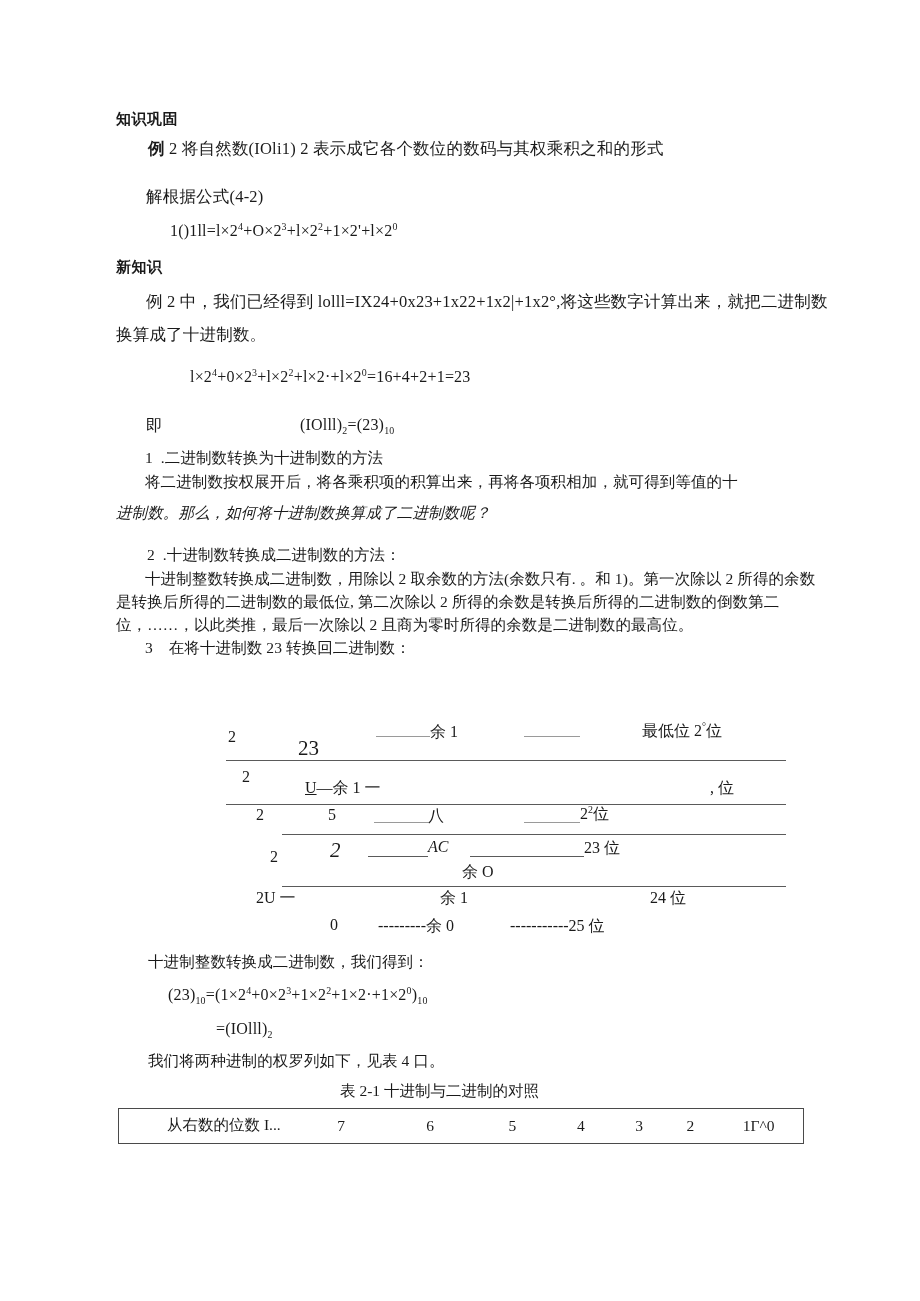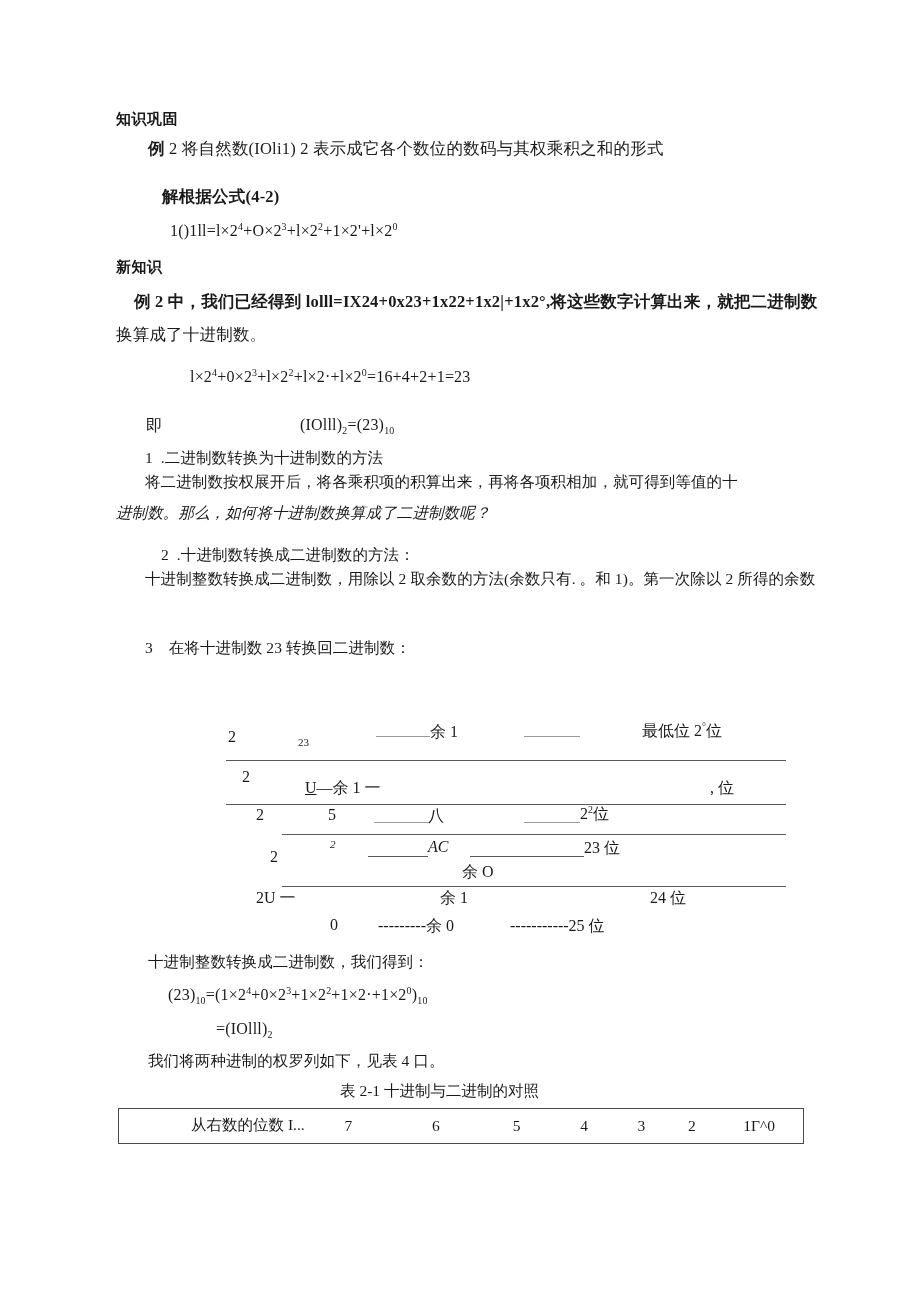--- a/index.html
+++ b/index.html
@@ -54,21 +54,21 @@
     left: 0;
     top: 700px;
     width: 920px;
     height: 235px;
   }
   .diag-txt {
     position: absolute;
     white-space: nowrap;
     font-size: 16px;
   }
-  .diag-txt.small { font-size: 11px; }
+  .diag-txt.small { font-size: 21px; }
   .diag-txt.ital { font-style: italic; }
   .rule {
     position: absolute;
     height: 0;
     border-top: 1px solid #5a5a5a;
   }
   .rule.short { border-top: 1px solid #9a9a9a; }
 
   
   #compare-table {
@@ -80,55 +80,57 @@
     border-collapse: collapse;
     background: #fff;
   }
   #compare-table td {
     border: none;
     font-size: 15.5px;
     padding: 6px 0 7px 0;
     text-align: center;
     white-space: nowrap;
   }
-  #compare-table td.label { text-align: left; padding-left: 72px; }
+  #compare-table td.label { text-align: left; padding-left: 48px; }
   .table-caption {
     font-size: 15.5px;
     text-align: center;
   }
 </style>
 </head>
 <body>
 
 <div class="page">
 
   <div class="abs heading" style="left:116px; top:110px;">知识巩固</div>
 
   <div class="abs body-line" style="left:148px; top:138px;"><span class="bold-inline">例</span><span> 2 将自然数(IOli1) 2 表示成它各个数位的数码与其权乘积之和的形式</span></div>
 
-  <div class="abs body-line" style="left:162px; top:186px;font-weight:bold;">解根据公式(4-2)</div>
+  <div class="abs body-line" style="left:146px; top:186px;">解根据公式(4-2)</div>
 
   <div class="abs formula" style="left:170px; top:222px;">1()1ll=l×2<sup>4</sup>+O×2<sup>3</sup>+l×2<sup>2</sup>+1×2'+l×2<sup>0</sup></div>
 
   <div class="abs heading" style="left:116px; top:258px;">新知识</div>
 
-  <div class="abs body-line" style="left:134px; top:291px;font-weight:bold;">例 2 中，我们已经得到 lolll=IX24+0x23+1x22+1x2|+1x2°,将这些数字计算出来，就把二进制数</div>
+  <div class="abs body-line" style="left:146px; top:291px;">例 2 中，我们已经得到 lolll=IX24+0x23+1x22+1x2|+1x2°,将这些数字计算出来，就把二进制数</div>
   <div class="abs body-line" style="left:116px; top:324px;">换算成了十进制数。</div>
 
   <div class="abs formula" style="left:190px; top:368px;">l×2<sup>4</sup>+0×2<sup>3</sup>+l×2<sup>2</sup>+l×2·+l×2<sup>0</sup>=16+4+2+1=23</div>
 
   <div class="abs body-line" style="left:146px; top:415px;">即</div>
   <div class="abs formula" style="left:300px; top:416px;">(IOlll)<sub>2</sub>=(23)<sub>10</sub></div>
 
   <div class="abs body-line-sm" style="left:145px; top:448px;"><span>1</span>&nbsp;&nbsp;<span>.二进制数转换为十进制数的方法</span></div>
   <div class="abs body-line-sm" style="left:145px; top:472px;">将二进制数按权展开后，将各乘积项的积算出来，再将各项积相加，就可得到等值的十</div>
   <div class="abs body-line-sm" style="left:116px; top:503px;font-style:italic;">进制数。那么，如何将十进制数换算成了二进制数呢？</div>
 
-  <div class="abs body-line-sm" style="left:161px; top:545px;"><span>2</span>&nbsp;&nbsp;<span>.十进制数转换成二进制数的方法：</span></div>
+  <div class="abs body-line-sm" style="left:147px; top:545px;"><span>2</span>&nbsp;&nbsp;<span>.十进制数转换成二进制数的方法：</span></div>
   <div class="abs body-line-sm" style="left:145px; top:569px;">十进制整数转换成二进制数，用除以 2 取余数的方法(余数只有. 。和 1)。第一次除以 2 所得的余数</div>
+  <div class="abs body-line-sm" style="left:116px; top:592px;">是转换后所得的二进制数的最低位, 第二次除以 2 所得的余数是转换后所得的二进制数的倒数第二</div>
+  <div class="abs body-line-sm" style="left:116px; top:615px;">位，……，以此类推，最后一次除以 2 且商为零时所得的余数是二进制数的最高位。</div>
 
   <div class="abs body-line-sm" style="left:145px; top:638px;"><span>3</span>&nbsp;&nbsp;&nbsp;&nbsp;<span>在将十进制数 23 转换回二进制数：</span></div>
 
   <div id="division-diagram">
 
     <div class="diag-txt" style="left:228px; top:28px;">2</div>
     <div class="diag-txt small" style="left:298px; top:36px;">23</div>
     <div class="rule short" style="left:376px; top:36px; width:54px;"></div>
     <div class="diag-txt" style="left:430px; top:22px;">余 1</div>
     <div class="rule short" style="left:524px; top:36px; width:56px;"></div>

